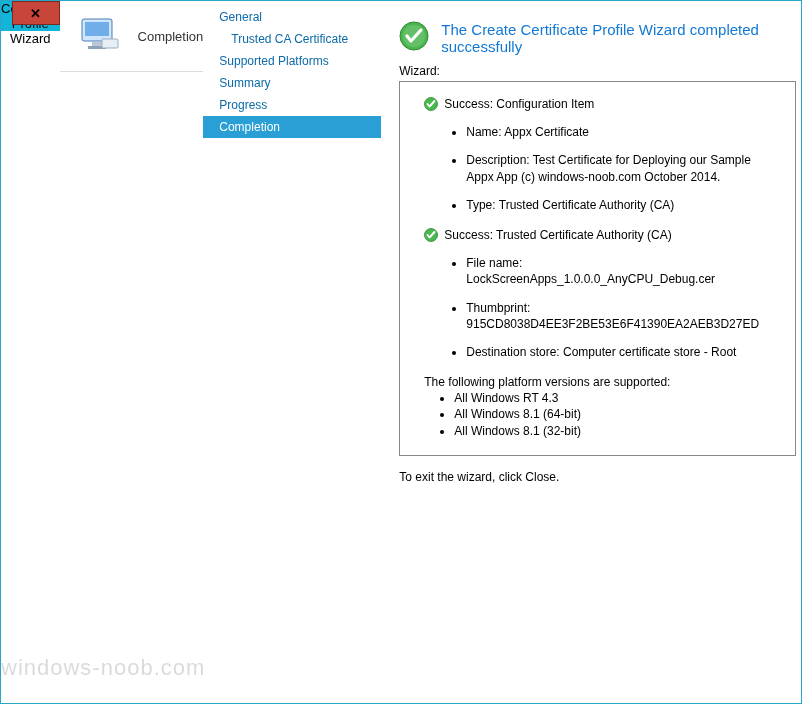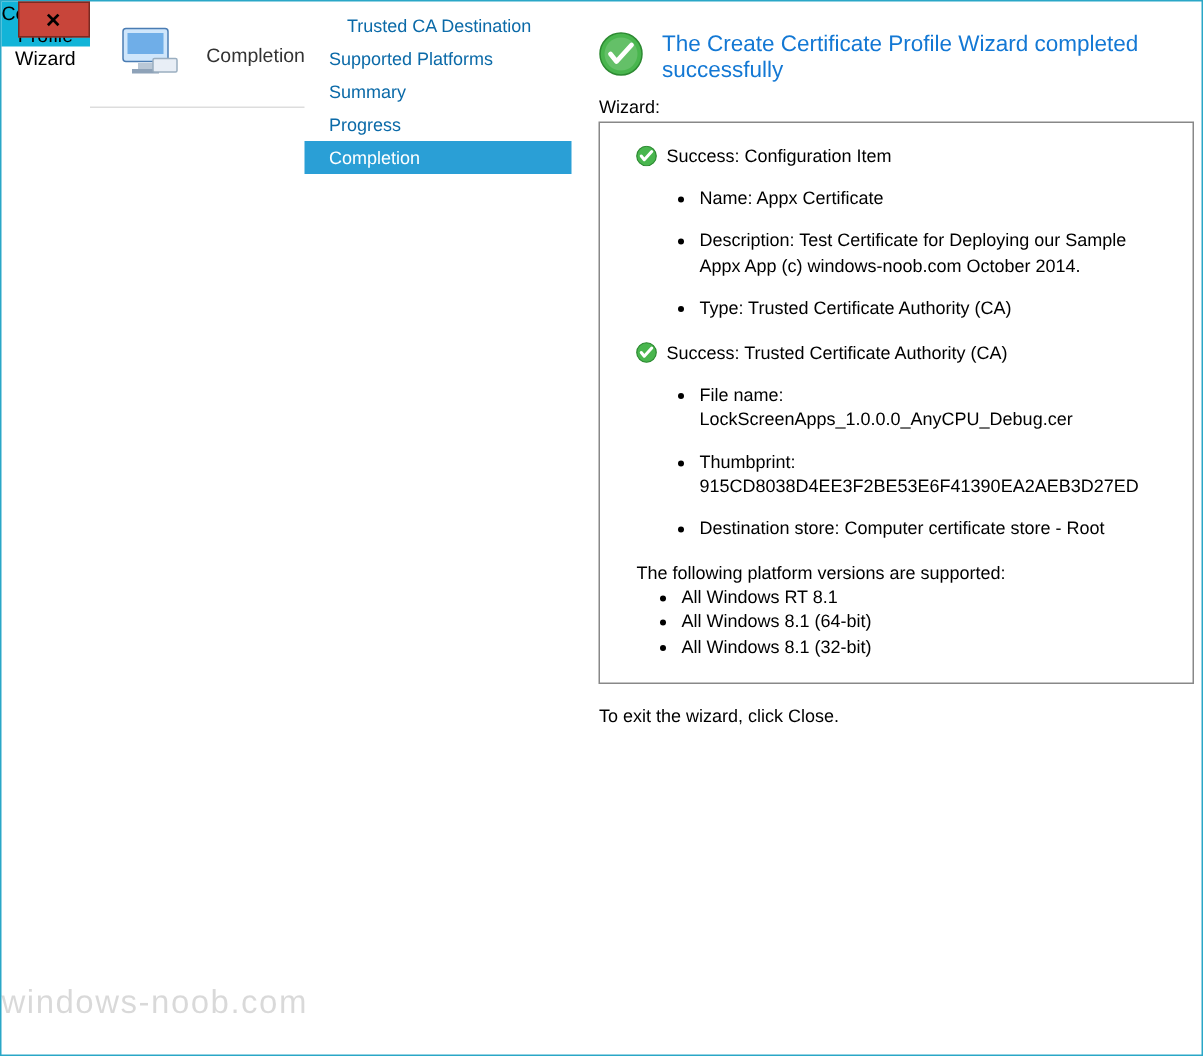--- a/index.html
+++ b/index.html
@@ -62,21 +62,22 @@
         <rect x="14" y="27" width="10" height="4" fill="#b9c7d6"></rect>
         <rect x="10" y="31" width="18" height="3" fill="#8ea2b8"></rect>
         <rect x="24" y="24" width="16" height="9" rx="1" fill="#e8eef6" stroke="#9aaec0"></rect>
       </svg>
     </div>
     <div class="page-name">Completion</div>
   </div>
 
   <div class="body">
     <div class="nav" id="nav">
-        <div class="nav-item sub">Trusted CA Destination</div>
+        <div class="nav-item">General</div>
+        <div class="nav-item sub">Trusted CA Certificate</div>
         <div class="nav-item">Supported Platforms</div>
         <div class="nav-item">Summary</div>
         <div class="nav-item">Progress</div>
         <div class="nav-item selected">Completion</div>
       </div>
 
     <div class="content">
       <div class="success-row">
         <span class="check-lg">
           <svg width="30" height="30" viewBox="0 0 30 30">
@@ -114,21 +115,21 @@
               <span>Success: Trusted Certificate Authority (CA)</span>
             </div>
             <ul class="d-list">
               <li>File name: LockScreenApps_1.0.0.0_AnyCPU_Debug.cer</li>
               <li>Thumbprint: 915CD8038D4EE3F2BE53E6F41390EA2AEB3D27ED</li>
               <li>Destination store: Computer certificate store - Root</li>
             </ul>
           </div>
           <div>The following platform versions are supported:</div>
           <ul class="plain-list">
-            <li>All Windows RT 8.1</li>
+            <li>All Windows RT 4.3</li>
             <li>All Windows 8.1 (64-bit)</li>
             <li>All Windows 8.1 (32-bit)</li>
           </ul>
         </div>
 
       <div class="exit-note">To exit the wizard, click Close.</div>
     </div>
   </div>
 
   <div class="footer">

